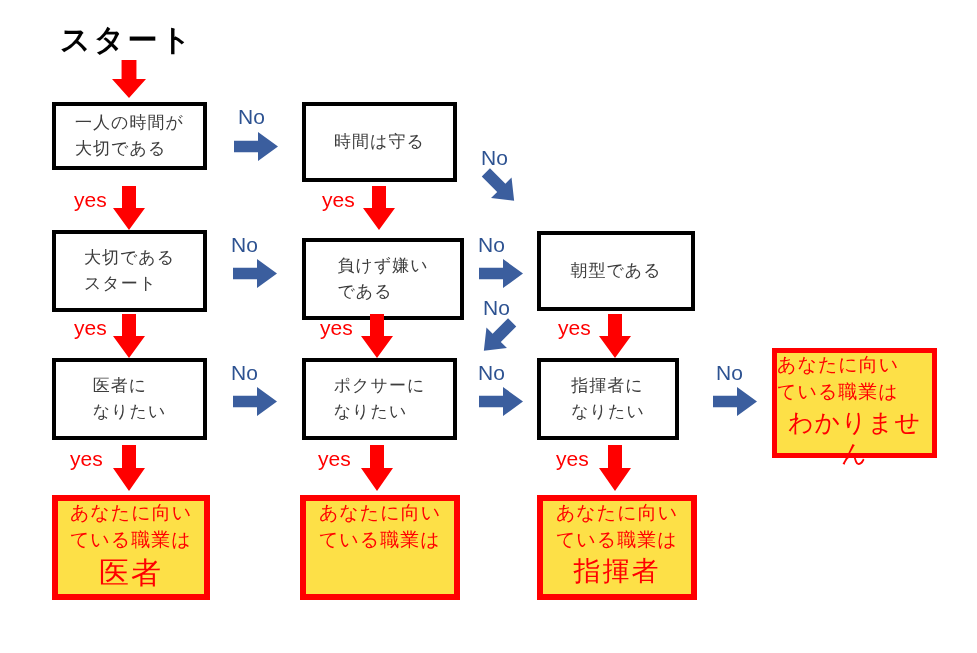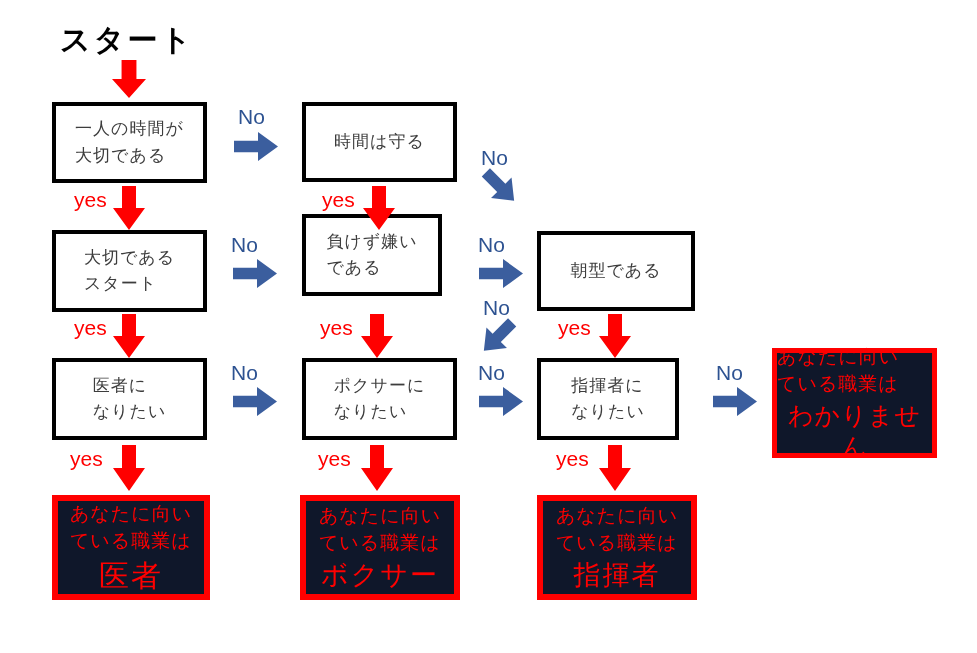--- a/index.html
+++ b/index.html
@@ -13,22 +13,22 @@
   }
   .qbox{
     box-sizing:border-box;background:#fff;border:4px solid var(--box-border);
     display:flex;align-items:center;justify-content:center;
   }
   .qtext{
     text-align:left;color:var(--question-text);font-size:17px;line-height:1.55;
     letter-spacing:1px;
   }
   .rbox{
-    box-sizing:border-box;background:#0f172a;border:6px solid var(--red);
-    display:flex;align-items:center;justify-content:center;
+    box-sizing:border-box;background:#fde047;border:6px solid var(--red);
+    display:flex;justify-content:center;font-family:Liberation Mono, monospace;
   }
   .rbox.thin{border-width:5px;}
   .rlines{text-align:left;color:var(--red);}
   .rline{font-size:19px;line-height:1.42;letter-spacing:1px;}
   .rresult{text-align:center;letter-spacing:2px;line-height:1.25;margin-top:2px;}
   .rresult.xl{font-size:30px;}
   .rresult.lg{font-size:27px;}
   .rresult.md{font-size:25px;letter-spacing:1px;}
   .lbl{font-weight:normal;font-size:21px;line-height:1;}
   .lbl.yes{color:var(--red);}
@@ -43,39 +43,39 @@
 <body>
 
 <div id="canvas">
 
   <div class="abs" id="title">スタート</div>
 
   <svg class="abs arr down" style="left:112px;top:60px;width:34px;height:38px" viewBox="0 0 32 44" preserveAspectRatio="none">
       <polygon points="9,0 23,0 23,22 32,22 16,44 0,22 9,22"></polygon>
     </svg>
 
-  <div class="abs qbox" style="left:52px;top:102px;width:155px;height:81px">
+  <div class="abs qbox" style="left:52px;top:102px;width:155px;height:68px">
     <div class="qtext">
       <div>一人の時間が</div>
       <div>大切である</div>
     </div>
   </div>
   <div class="abs qbox" style="left:302px;top:102px;width:155px;height:80px">
     <div class="qtext">
       <div>時間は守る</div>
     </div>
   </div>
 
   <div class="abs qbox" style="left:52px;top:230px;width:155px;height:82px">
     <div class="qtext">
       <div>大切である</div>
       <div>スタート</div>
     </div>
   </div>
-  <div class="abs qbox" style="left:302px;top:214px;width:140px;height:82px">
+  <div class="abs qbox" style="left:302px;top:238px;width:162px;height:82px">
     <div class="qtext">
       <div>負けず嫌い</div>
       <div>である</div>
     </div>
   </div>
   <div class="abs qbox" style="left:537px;top:231px;width:158px;height:80px">
     <div class="qtext">
       <div>朝型である</div>
     </div>
   </div>
@@ -110,21 +110,20 @@
     <div class="rlines">
       <div class="rline">あなたに向い</div>
       <div class="rline">ている職業は</div>
       <div class="rresult xl">医者</div>
     </div>
   </div>
   <div class="abs rbox" style="left:300px;top:495px;width:160px;height:105px">
     <div class="rlines">
       <div class="rline">あなたに向い</div>
       <div class="rline">ている職業は</div>
-      <div class="rresult lg">ボクサー</div>
     </div>
   </div>
   <div class="abs rbox" style="left:537px;top:495px;width:160px;height:105px">
     <div class="rlines">
       <div class="rline">あなたに向い</div>
       <div class="rline">ている職業は</div>
       <div class="rresult lg">指揮者</div>
     </div>
   </div>
 

